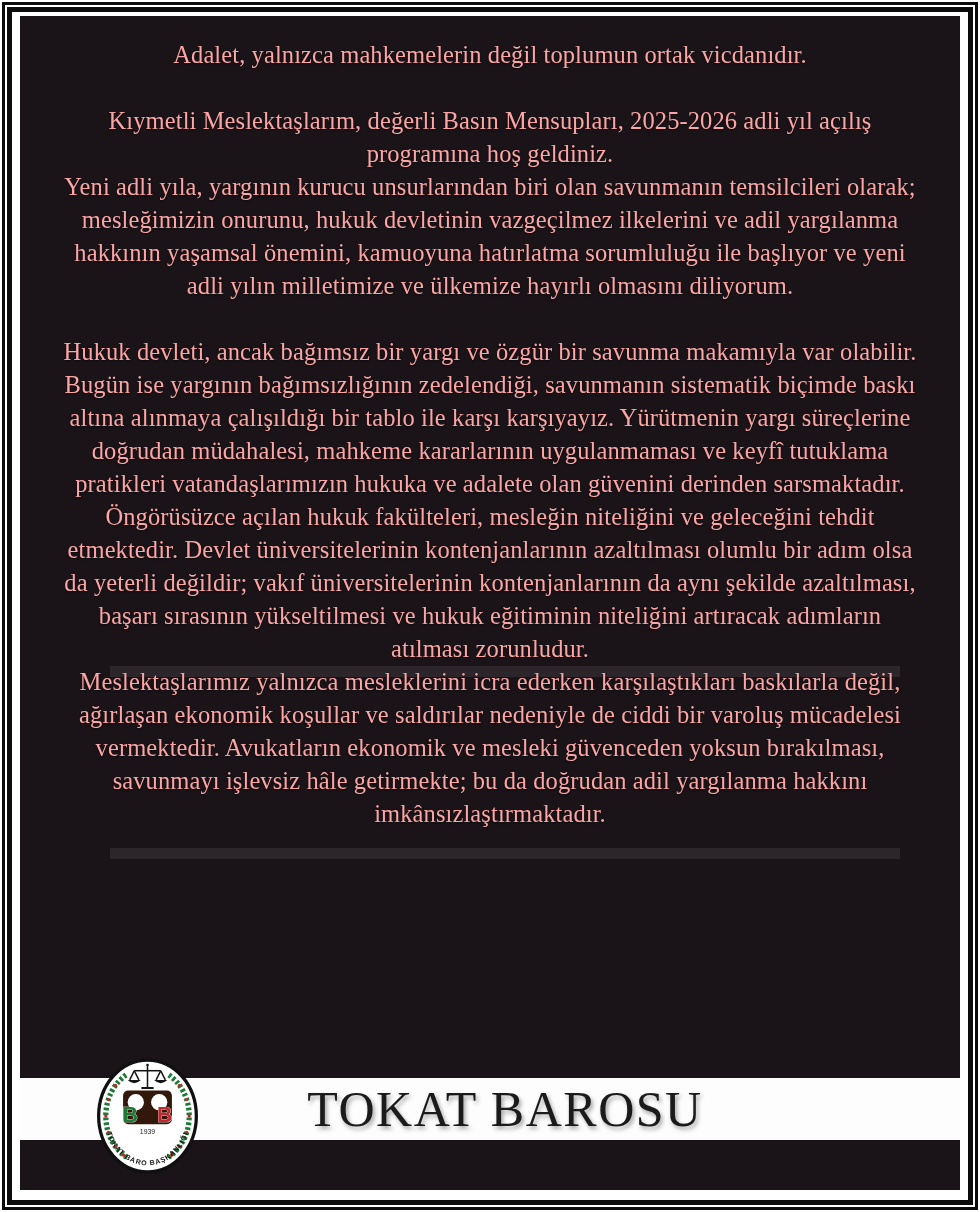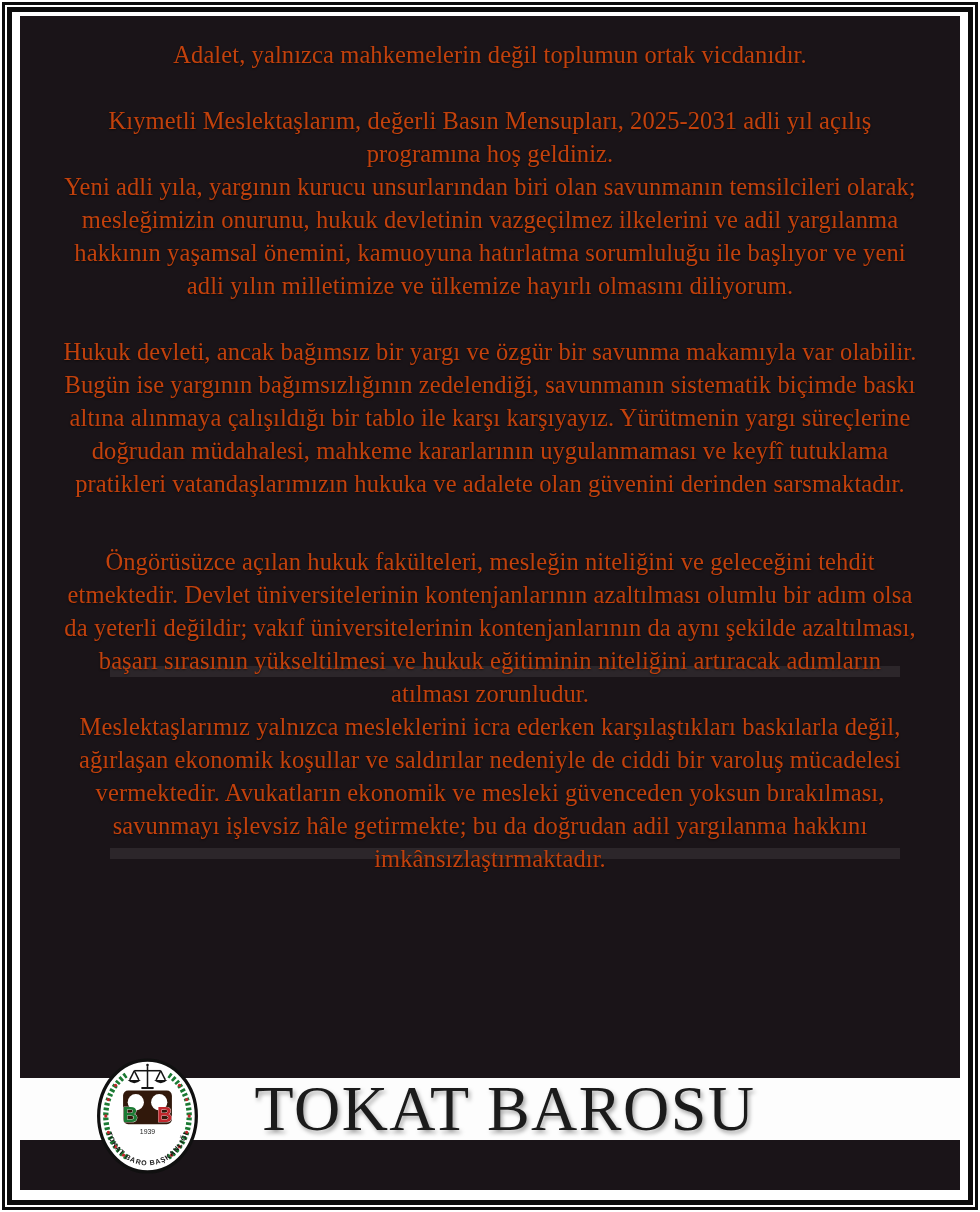--- a/index.html
+++ b/index.html
@@ -34,29 +34,29 @@
     position: relative;
     height: 100%;
     background: #1a1418;
     overflow: hidden;
   }
   .speech-text {
     position: relative;
     z-index: 2;
     padding: 22px 38px 0 38px;
     text-align: center;
-    color: #c2410c;
+    color: #fca5a5;
     font-size: 24.5px;
     line-height: 33px;
     letter-spacing: 0.1px;
     text-shadow: 0 1px 2px rgba(0,0,0,0.55);
   }
   .speech-text p { margin: 0; }
   .speech-text p.gap-small { margin-bottom: 33px; }
-  .speech-text p.gap-large { margin-bottom: 45px; }
+  .speech-text p.gap-large { }
 
   
   .streak {
     position: absolute;
     left: 90px;
     width: 790px;
     height: 11px;
     background: rgba(210, 205, 208, 0.10);
     z-index: 1;
   }
@@ -76,21 +76,21 @@
     position: absolute;
     left: 0;
     right: 0;
     top: 1062px;
     height: 62px;
     display: flex;
     align-items: center;
     justify-content: center;
     padding-left: 30px;
     color: #1b1b1b;
-    font-size: 64px;
+    font-size: 50px;
     letter-spacing: 1.5px;
     font-weight: 500;
     text-shadow: 2px 3px 4px rgba(0,0,0,0.35);
     z-index: 4;
     white-space: nowrap;
   }
   .logo-wrap {
     position: absolute;
     left: 76px;
     top: 1042px;
@@ -106,21 +106,21 @@
 <div class="poster">
   <div class="frame-outer">
     <div class="frame-inner">
       <div class="content">
 
         <div class="streak s1"></div>
         <div class="streak s2"></div>
 
         <div class="speech-text">
             <p class="gap-small">Adalet, yalnızca mahkemelerin değil toplumun ortak vicdanıdır.</p>
-            <p>Kıymetli Meslektaşlarım, değerli Basın Mensupları, 2025-2031 adli yıl açılış programına hoş geldiniz.</p>
+            <p>Kıymetli Meslektaşlarım, değerli Basın Mensupları, 2025-2026 adli yıl açılış programına hoş geldiniz.</p>
             <p class="gap-small">Yeni adli yıla, yargının kurucu unsurlarından biri olan savunmanın temsilcileri olarak; mesleğimizin onurunu, hukuk devletinin vazgeçilmez ilkelerini ve adil yargılanma hakkının yaşamsal önemini, kamuoyuna hatırlatma sorumluluğu ile başlıyor ve yeni adli yılın milletimize ve ülkemize hayırlı olmasını diliyorum.</p>
             <p class="gap-large">Hukuk devleti, ancak bağımsız bir yargı ve özgür bir savunma makamıyla var olabilir. Bugün ise yargının bağımsızlığının zedelendiği, savunmanın sistematik biçimde baskı altına alınmaya çalışıldığı bir tablo ile karşı karşıyayız. Yürütmenin yargı süreçlerine doğrudan müdahalesi, mahkeme kararlarının uygulanmaması ve keyfî tutuklama pratikleri vatandaşlarımızın hukuka ve adalete olan güvenini derinden sarsmaktadır.</p>
             <p>Öngörüsüzce açılan hukuk fakülteleri, mesleğin niteliğini ve geleceğini tehdit etmektedir. Devlet üniversitelerinin kontenjanlarının azaltılması olumlu bir adım olsa da yeterli değildir; vakıf üniversitelerinin kontenjanlarının da aynı şekilde azaltılması, başarı sırasının yükseltilmesi ve hukuk eğitiminin niteliğini artıracak adımların atılması zorunludur.</p>
             <p>Meslektaşlarımız yalnızca mesleklerini icra ederken karşılaştıkları baskılarla değil, ağırlaşan ekonomik koşullar ve saldırılar nedeniyle de ciddi bir varoluş mücadelesi vermektedir. Avukatların ekonomik ve mesleki güvenceden yoksun bırakılması, savunmayı işlevsiz hâle getirmekte; bu da doğrudan adil yargılanma hakkını imkânsızlaştırmaktadır.</p>
           </div>
 
         <div class="footer-band"></div>
 
         <div class="footer-title">TOKAT BAROSU</div>
 

